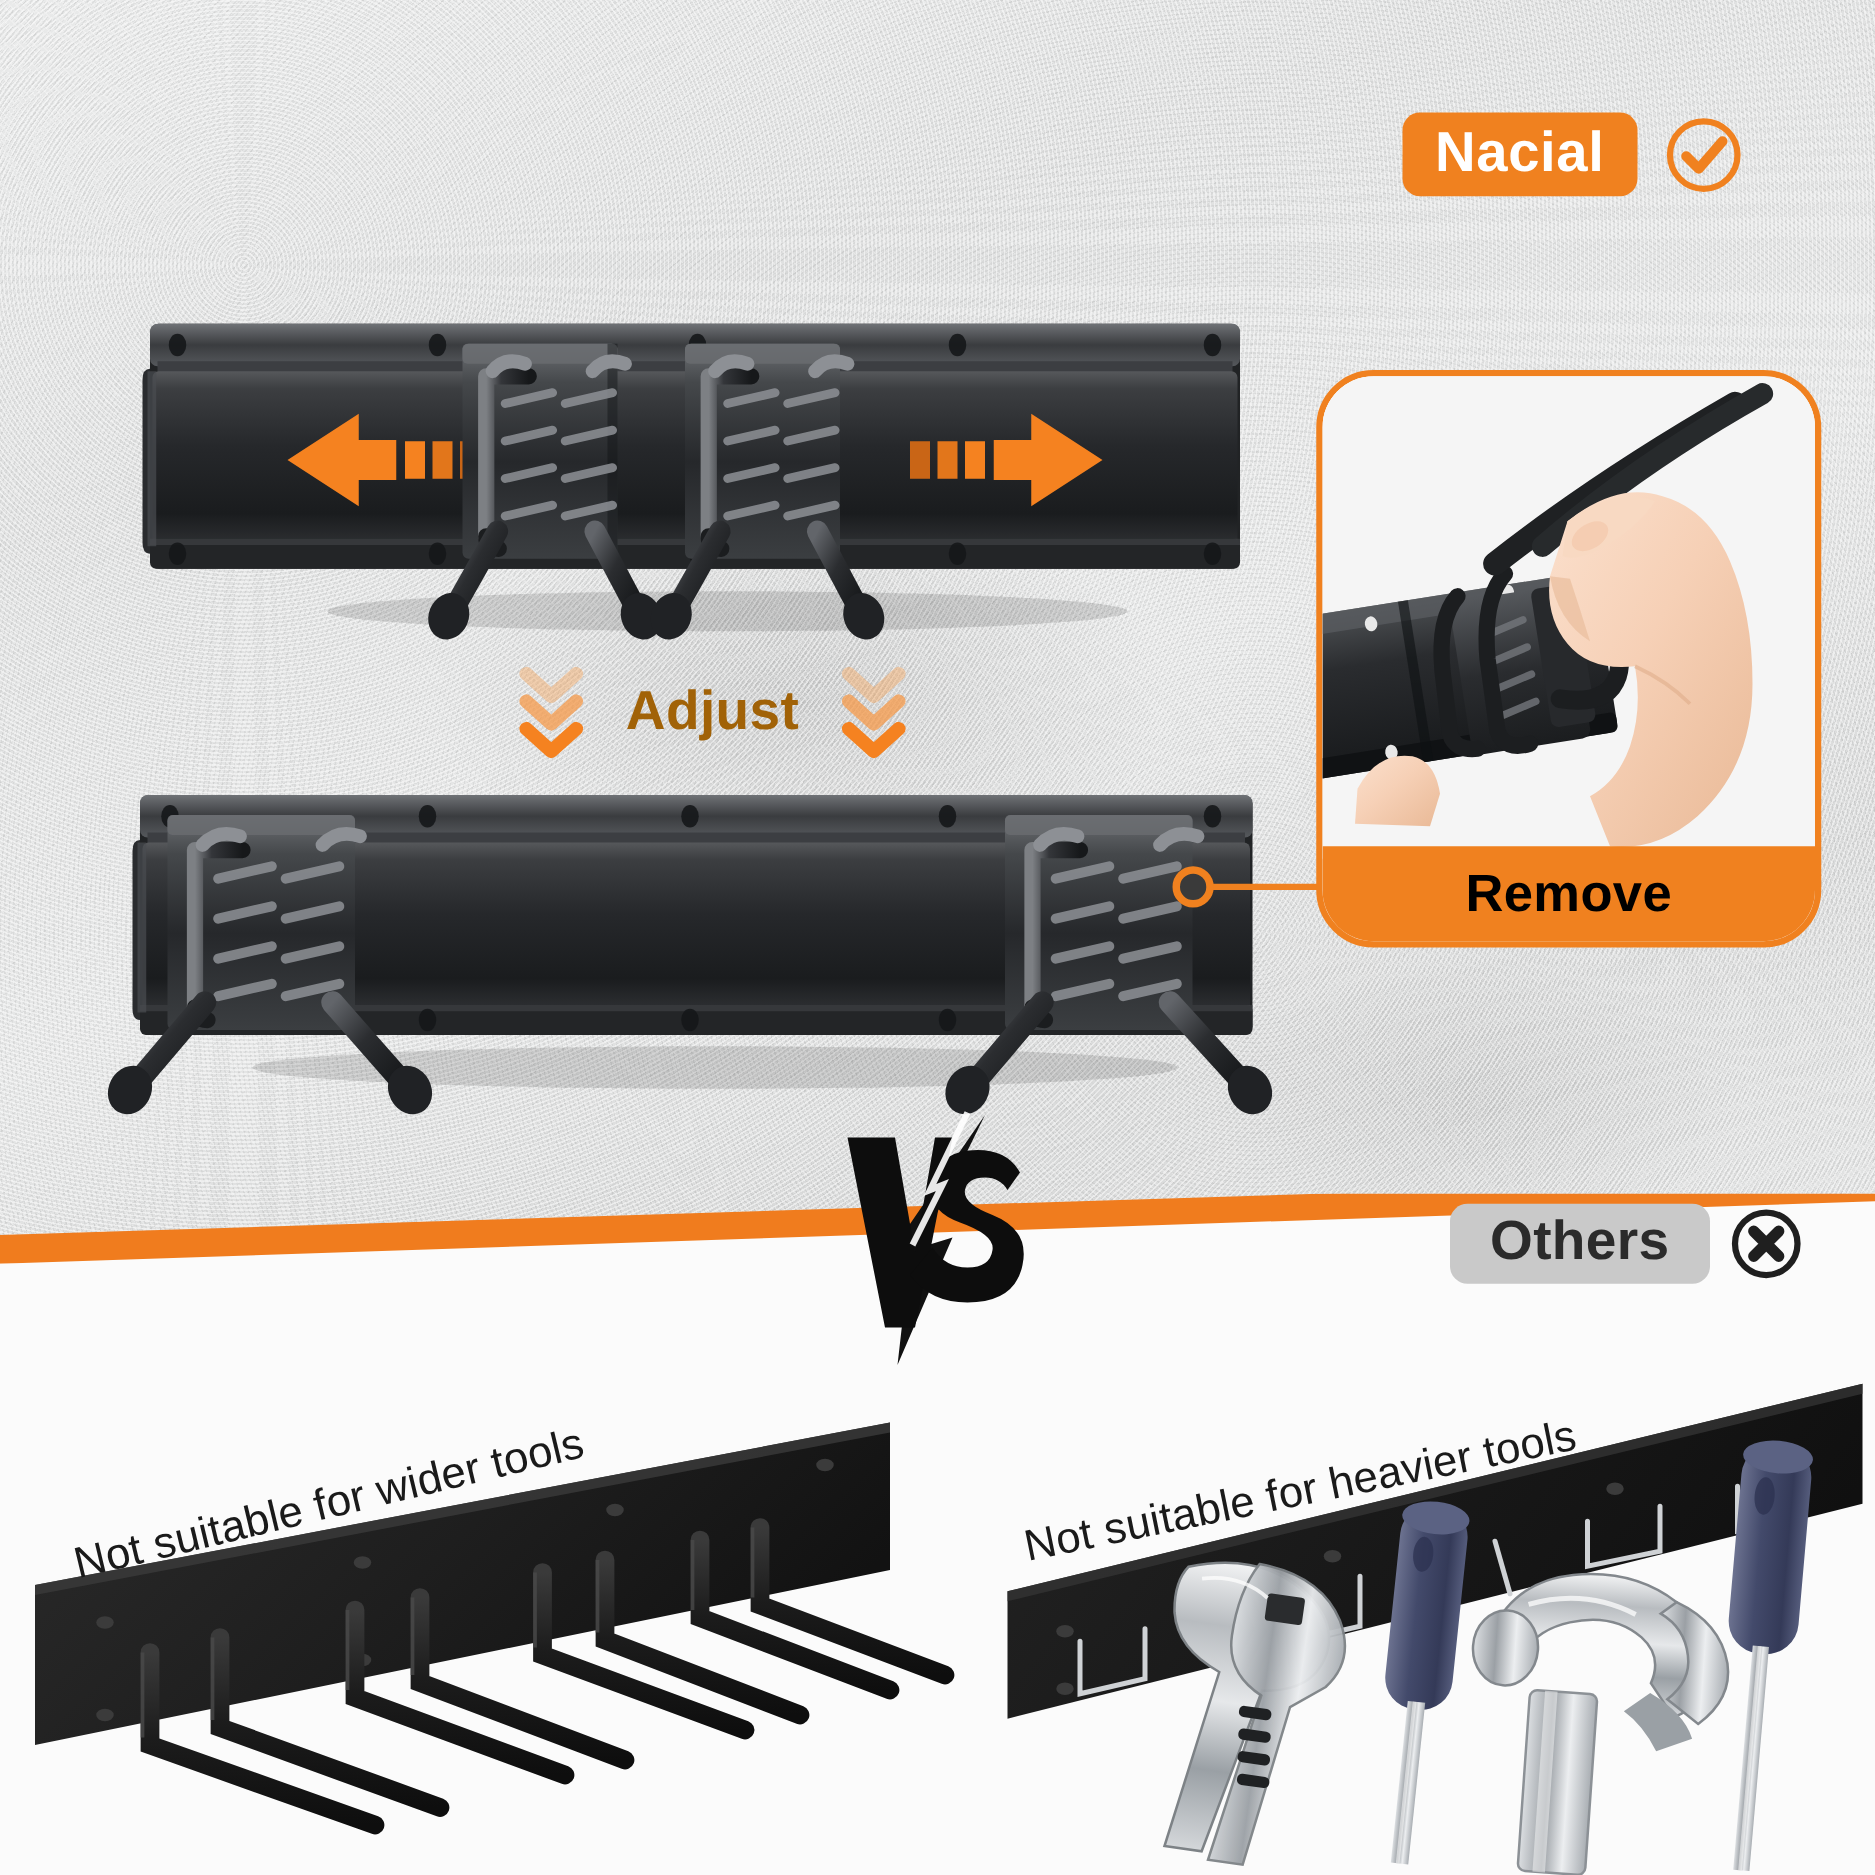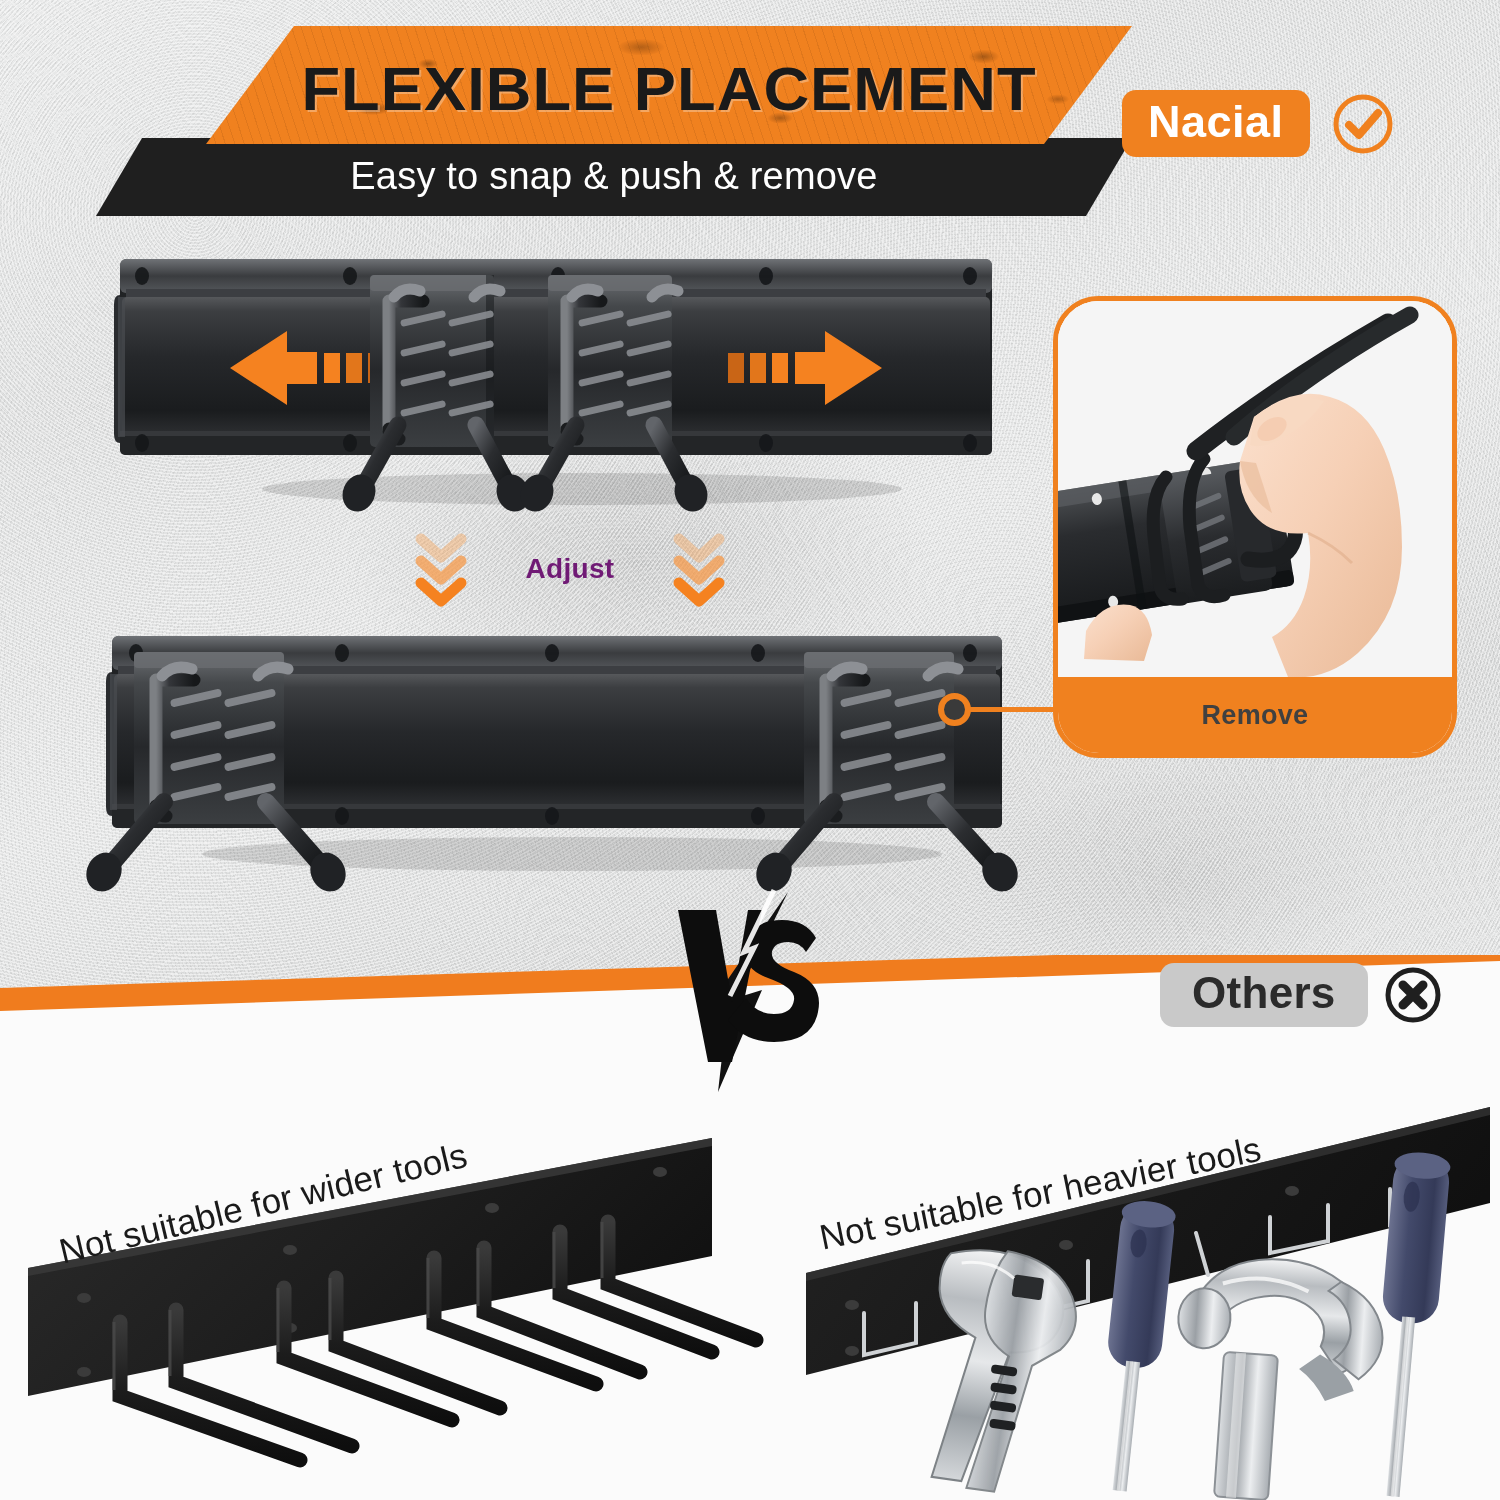--- a/index.html
+++ b/index.html
@@ -92,34 +92,34 @@
   
   .rail-wrap { position:absolute; }
   .rail1 { left:112px; top:253px; width:888px; height:260px; }
   .rail2 { left:52px; top:622px; width:1012px; height:280px; }
 
   
   .adjust-row {
     position:absolute; left:415px; top:520px; width:310px; height:98px;
     display:flex; align-items:center; justify-content:space-between;
   }
-  .adjust-label { font-size:28px; font-weight:bold; color:#701a75; letter-spacing:.3px; }
+  .adjust-label { font-size:44px; font-weight:bold; color:#a16207; letter-spacing:.3px; }
   .chev-stack { display:flex; flex-direction:column; align-items:center; gap:1px; }
 
   
   .callout {
     position:absolute; left:1053px; top:296px; width:404px; height:462px;
     border:5px solid #F0811F; border-radius:46px; overflow:hidden; background:#f4f4f4;
   }
   .callout-photo { position:absolute; left:0; top:0; right:0; height:386px; overflow:hidden;
     background:linear-gradient(150deg,#f7f7f7,#efefef 55%,#e9e9e9); }
   .callout-footer {
     position:absolute; left:0; right:0; bottom:0; height:76px; background:#F0811F;
     display:flex; align-items:center; justify-content:center;
-    font-size:27px; font-weight:bold; color:#404040; letter-spacing:.3px;
+    font-size:42px; font-weight:bold; color:#000000; letter-spacing:.3px;
   }
   .leader-line { position:absolute; left:960px; top:707px; width:100px; height:5px; background:#F0811F; }
   .leader-dot {
     position:absolute; left:938px; top:693px; width:33px; height:33px; border-radius:50%;
     border:6px solid #F0811F; background:#3a3a3a;
   }
 
   
   .vs { position:absolute; left:670px; top:892px; width:170px; height:200px; }
 
@@ -145,27 +145,20 @@
 </style>
 </head>
 <body>
 
 <div id="stage">
 
   <div class="wall">
     <div class="wall-grain"></div>
   </div>
 
-  <div class="banner">
-    <div class="banner-dark"></div>
-    <div class="banner-orange"></div>
-    <div class="banner-grunge"></div>
-    <div class="banner-title">FLEXIBLE PLACEMENT</div>
-    <div class="banner-sub">Easy to snap &amp; push &amp; remove</div>
-  </div>
 
   <div class="brand">
     <div class="brand-pill">Nacial</div>
     <span class="brand-check">
       <svg viewBox="0 0 62 62" width="62" height="62">
         <circle cx="31" cy="31" r="27" fill="none" stroke="#F0811F" stroke-width="5"></circle>
         <path d="M17 32 L27 42 L46 20" fill="none" stroke="#F0811F" stroke-width="8" stroke-linecap="round" stroke-linejoin="round"></path>
       </svg>
     </span>
   </div>

